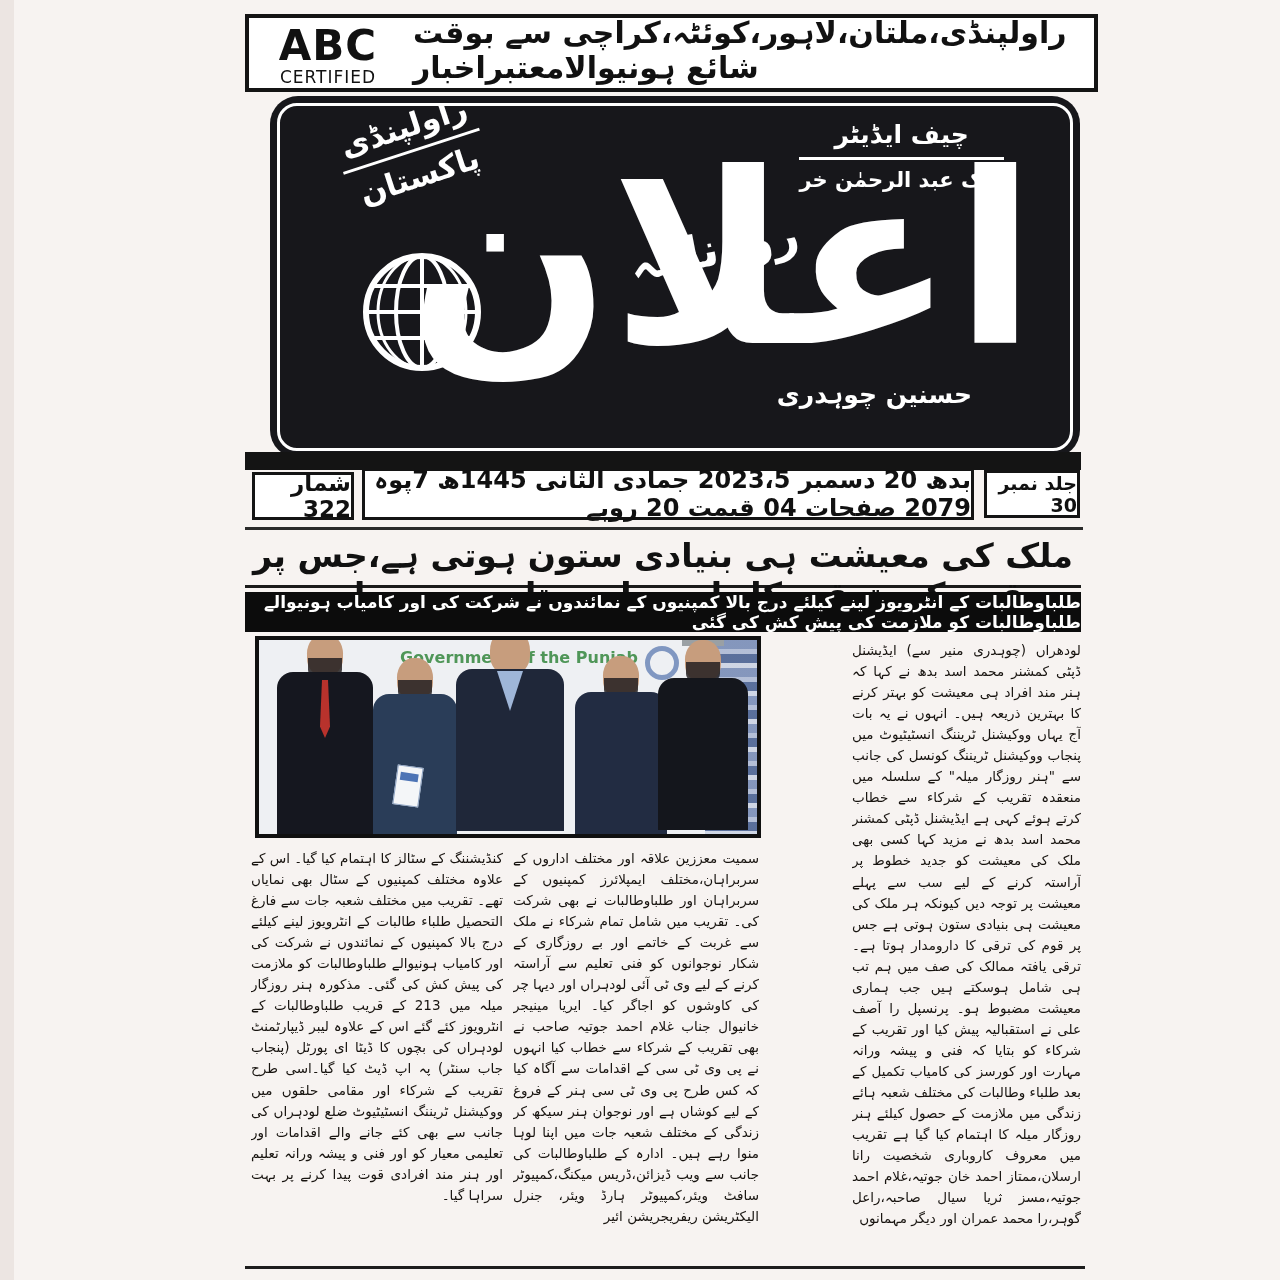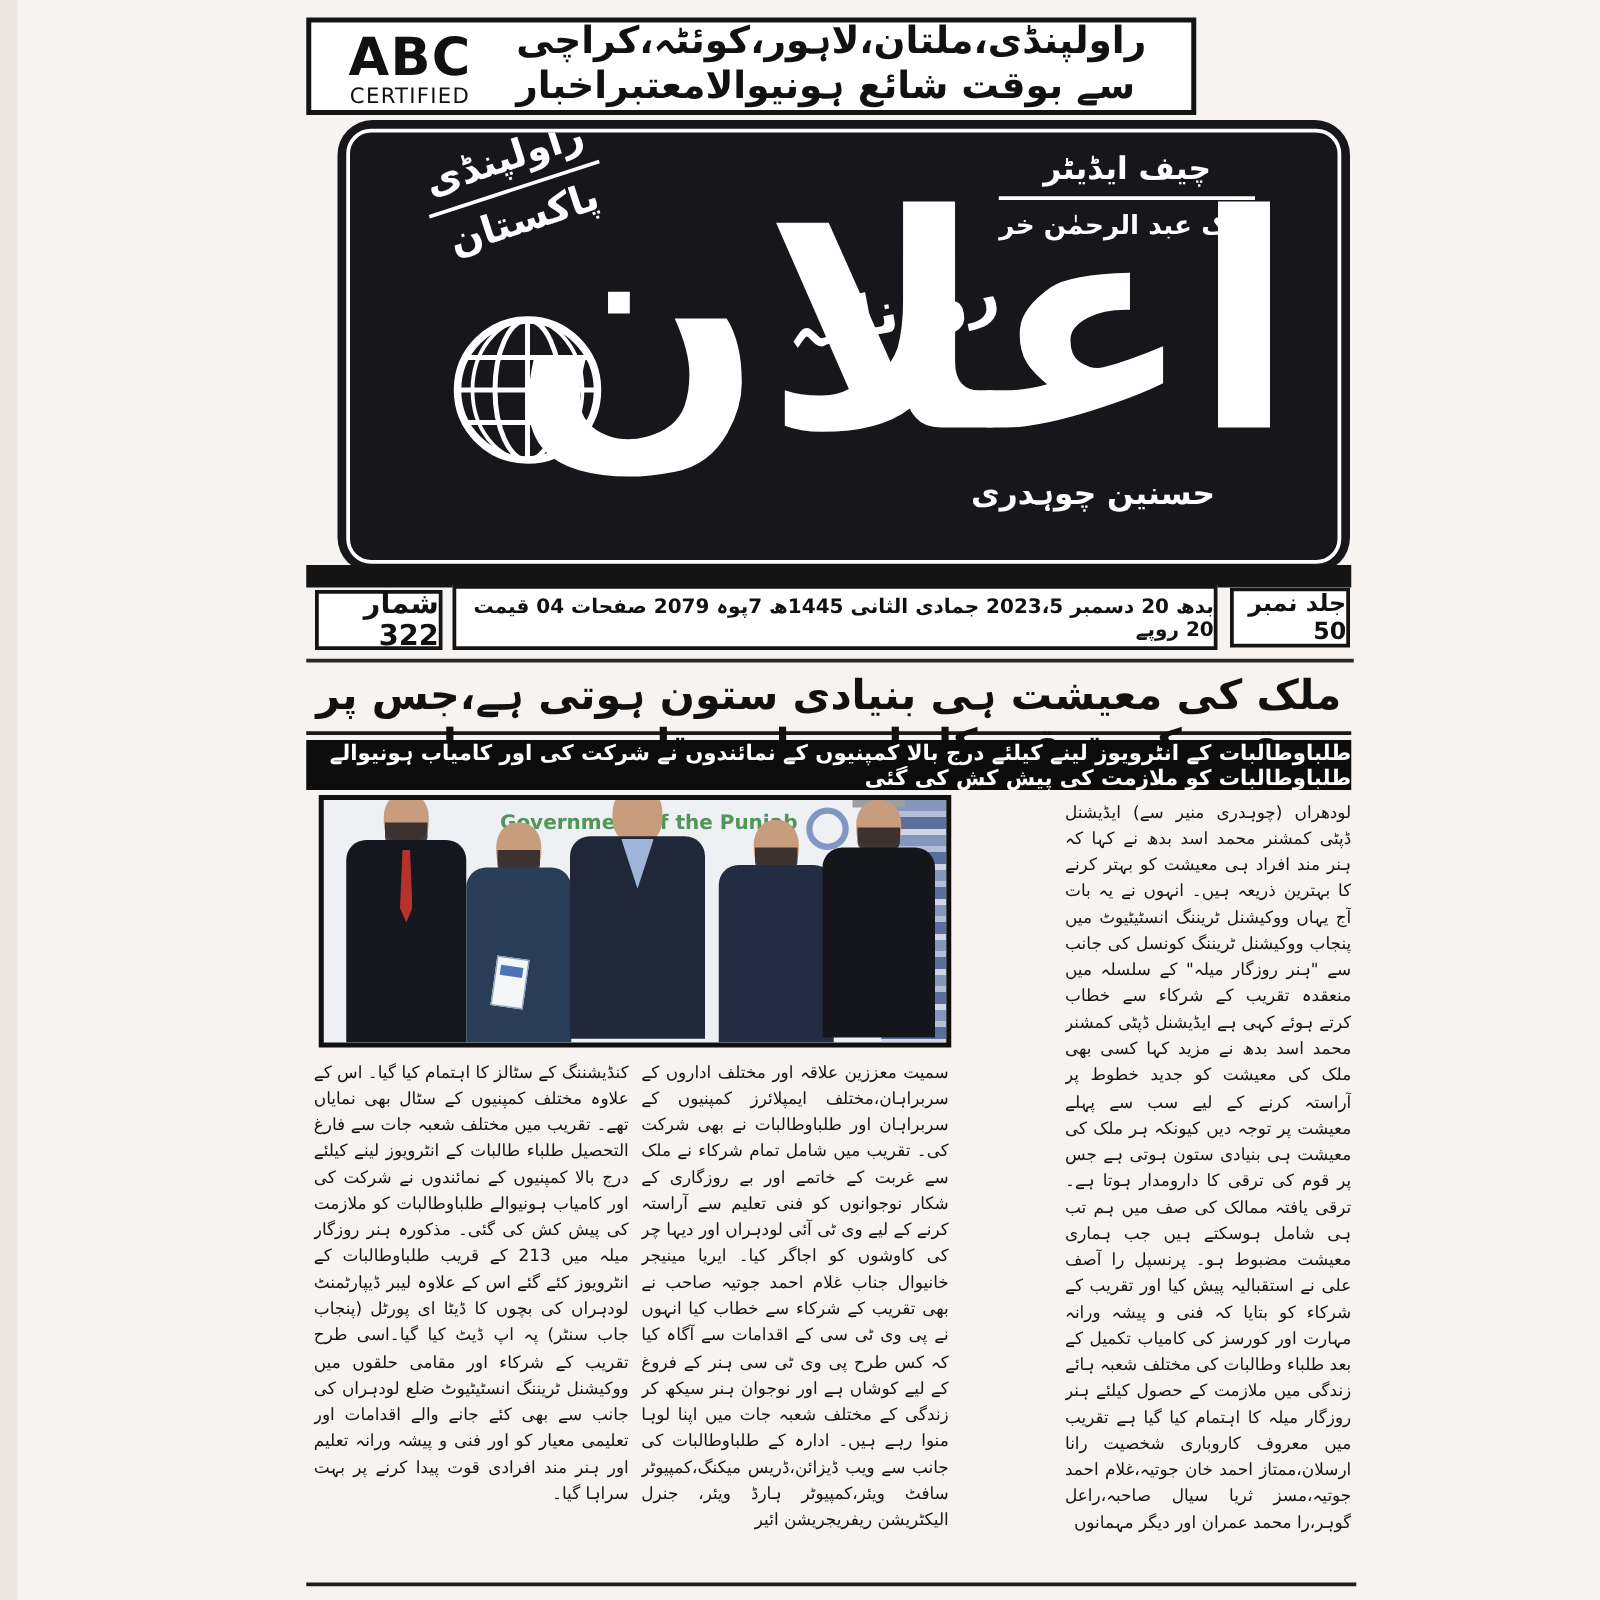--- a/index.html
+++ b/index.html
@@ -9,21 +9,21 @@
     background:#f7f3f1;
     font-family:"DejaVu Sans", sans-serif;
     color:#111;
     overflow:hidden;
   }
   .abs { position:absolute; }
   .rtl { direction:rtl; unicode-bidi:plaintext; }
 
   
   .abc-bar {
-    left:245px; top:14px; width:712px; height:78px;
+    left:245px; top:14px; width:853px; height:78px;
     background:#fff; border:4px solid #141414;
     display:flex; align-items:center;
   }
   .abc-block { width:158px; text-align:center; line-height:1; padding-top:4px; }
   .abc-big { font-size:42px; font-weight:bold; letter-spacing:1px; }
   .abc-small { font-size:17px; font-weight:normal; letter-spacing:1px; margin-top:2px; }
   .cities-line {
     flex:1; text-align:left; font-size:30px; font-weight:bold;
     padding:0 14px 6px 6px;
   }
@@ -70,21 +70,21 @@
   .issue-box {
     left:252px; top:472px; width:102px; height:48px;
     background:#fff; border:3px solid #141414;
     display:flex; align-items:center; justify-content:center;
     font-size:23px; font-weight:bold;
   }
   .date-box {
     left:362px; top:468px; width:612px; height:52px;
     background:#fff; border:3px solid #141414;
     display:flex; align-items:center; justify-content:center;
-    font-size:16px; font-weight:bold;
+    font-size:24px; font-weight:bold;
   }
   .volume-box {
     left:984px; top:470px; width:96px; height:48px;
     background:#fff; border:3px solid #141414;
     display:flex; align-items:center; justify-content:center;
     font-size:19px; font-weight:bold;
   }
   .date-rule { left:245px; top:527px; width:838px; height:3px; background:#2a2a2a; }
 
   
@@ -189,21 +189,21 @@
 
     <div class="exec">
       <div class="nm rtl">حسنین چوہدری</div>
     </div>
   </div>
 </div>
 
 <div class="abs mast-foot"></div>
 <div class="abs issue-box rtl">شمار 322</div>
 <div class="abs date-box rtl">بدھ 20 دسمبر 2023،5 جمادی الثانی 1445ھ 7پوہ 2079 صفحات 04 قیمت 20 روپے</div>
-<div class="abs volume-box rtl">جلد نمبر 50</div>
+<div class="abs volume-box rtl">جلد نمبر 30</div>
 <div class="abs date-rule"></div>
 
 <div class="abs headline rtl">ملک کی معیشت ہی بنیادی ستون ہوتی ہے،جس پر قوم کی ترقی کا دارومدار ہوتا ہے،محمد اسد</div>
 <div class="abs subhead">
   <span class="rtl">طلباوطالبات کے انٹرویوز لینے کیلئے درج بالا کمپنیوں کے نمائندوں نے شرکت کی اور کامیاب ہونیوالے طلباوطالبات کو ملازمت کی پیش کش کی گئی</span>
 </div>
 
 <div class="abs article">
 
   <div class="photo">

